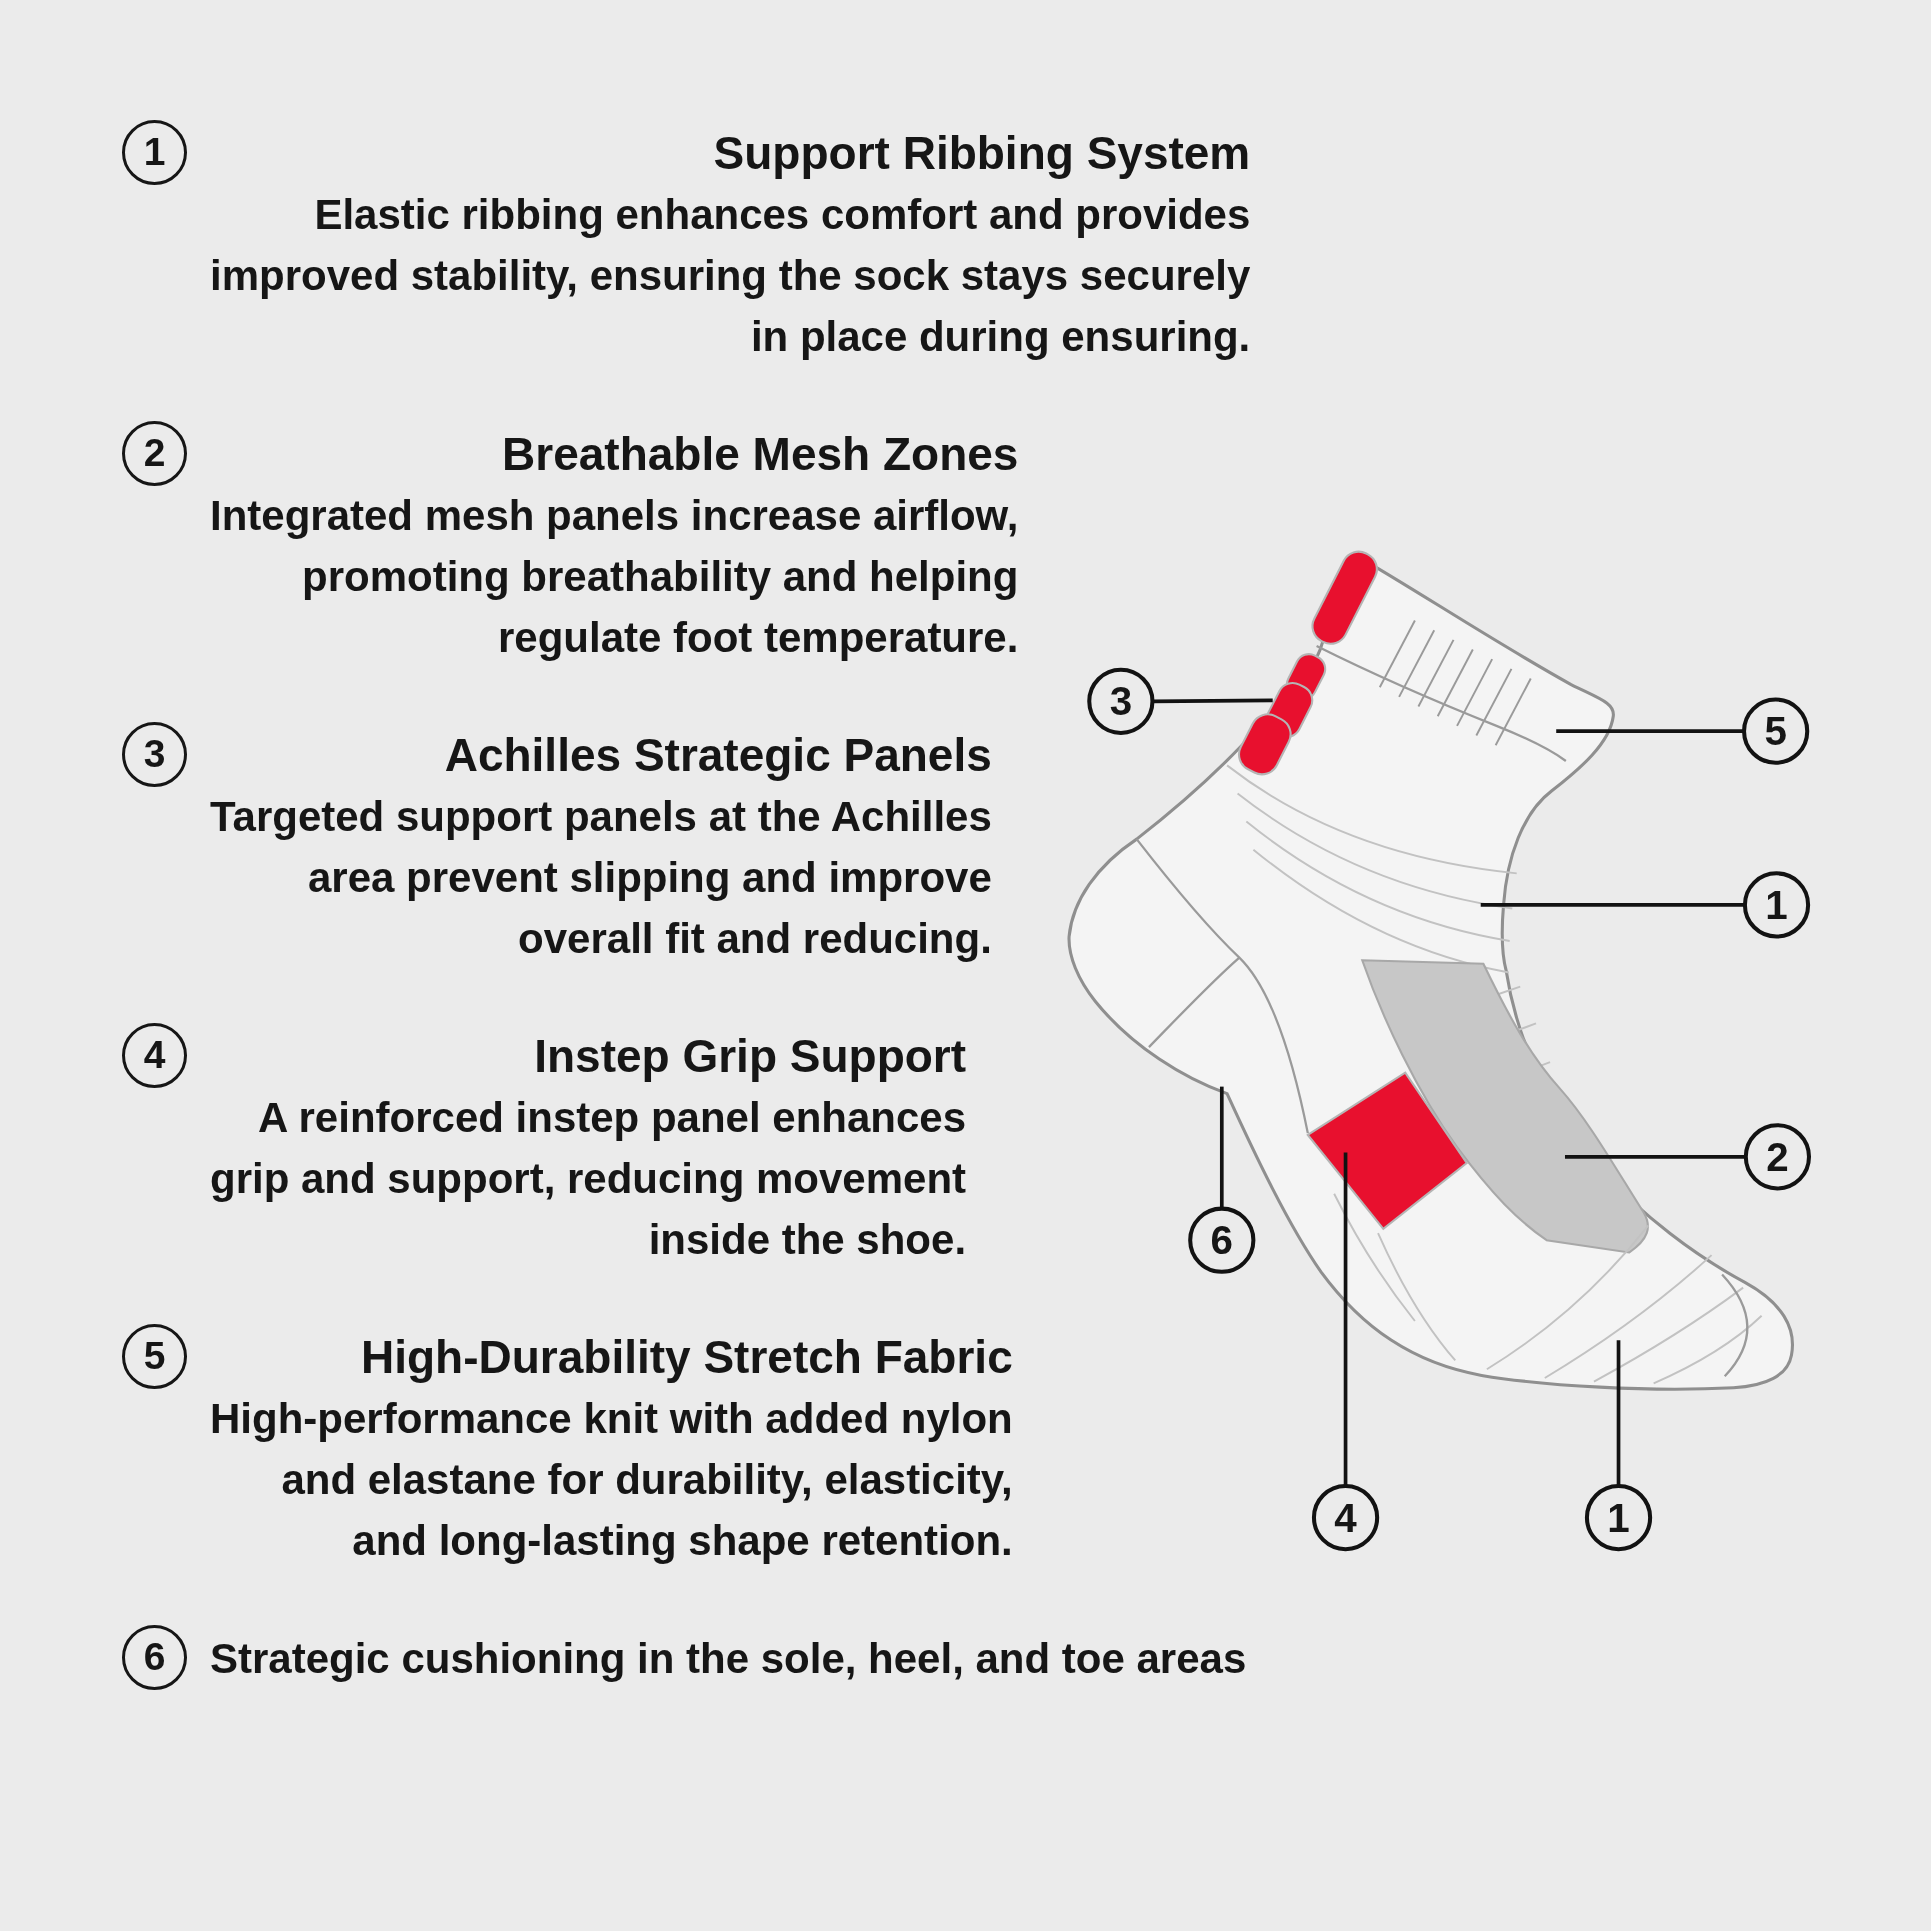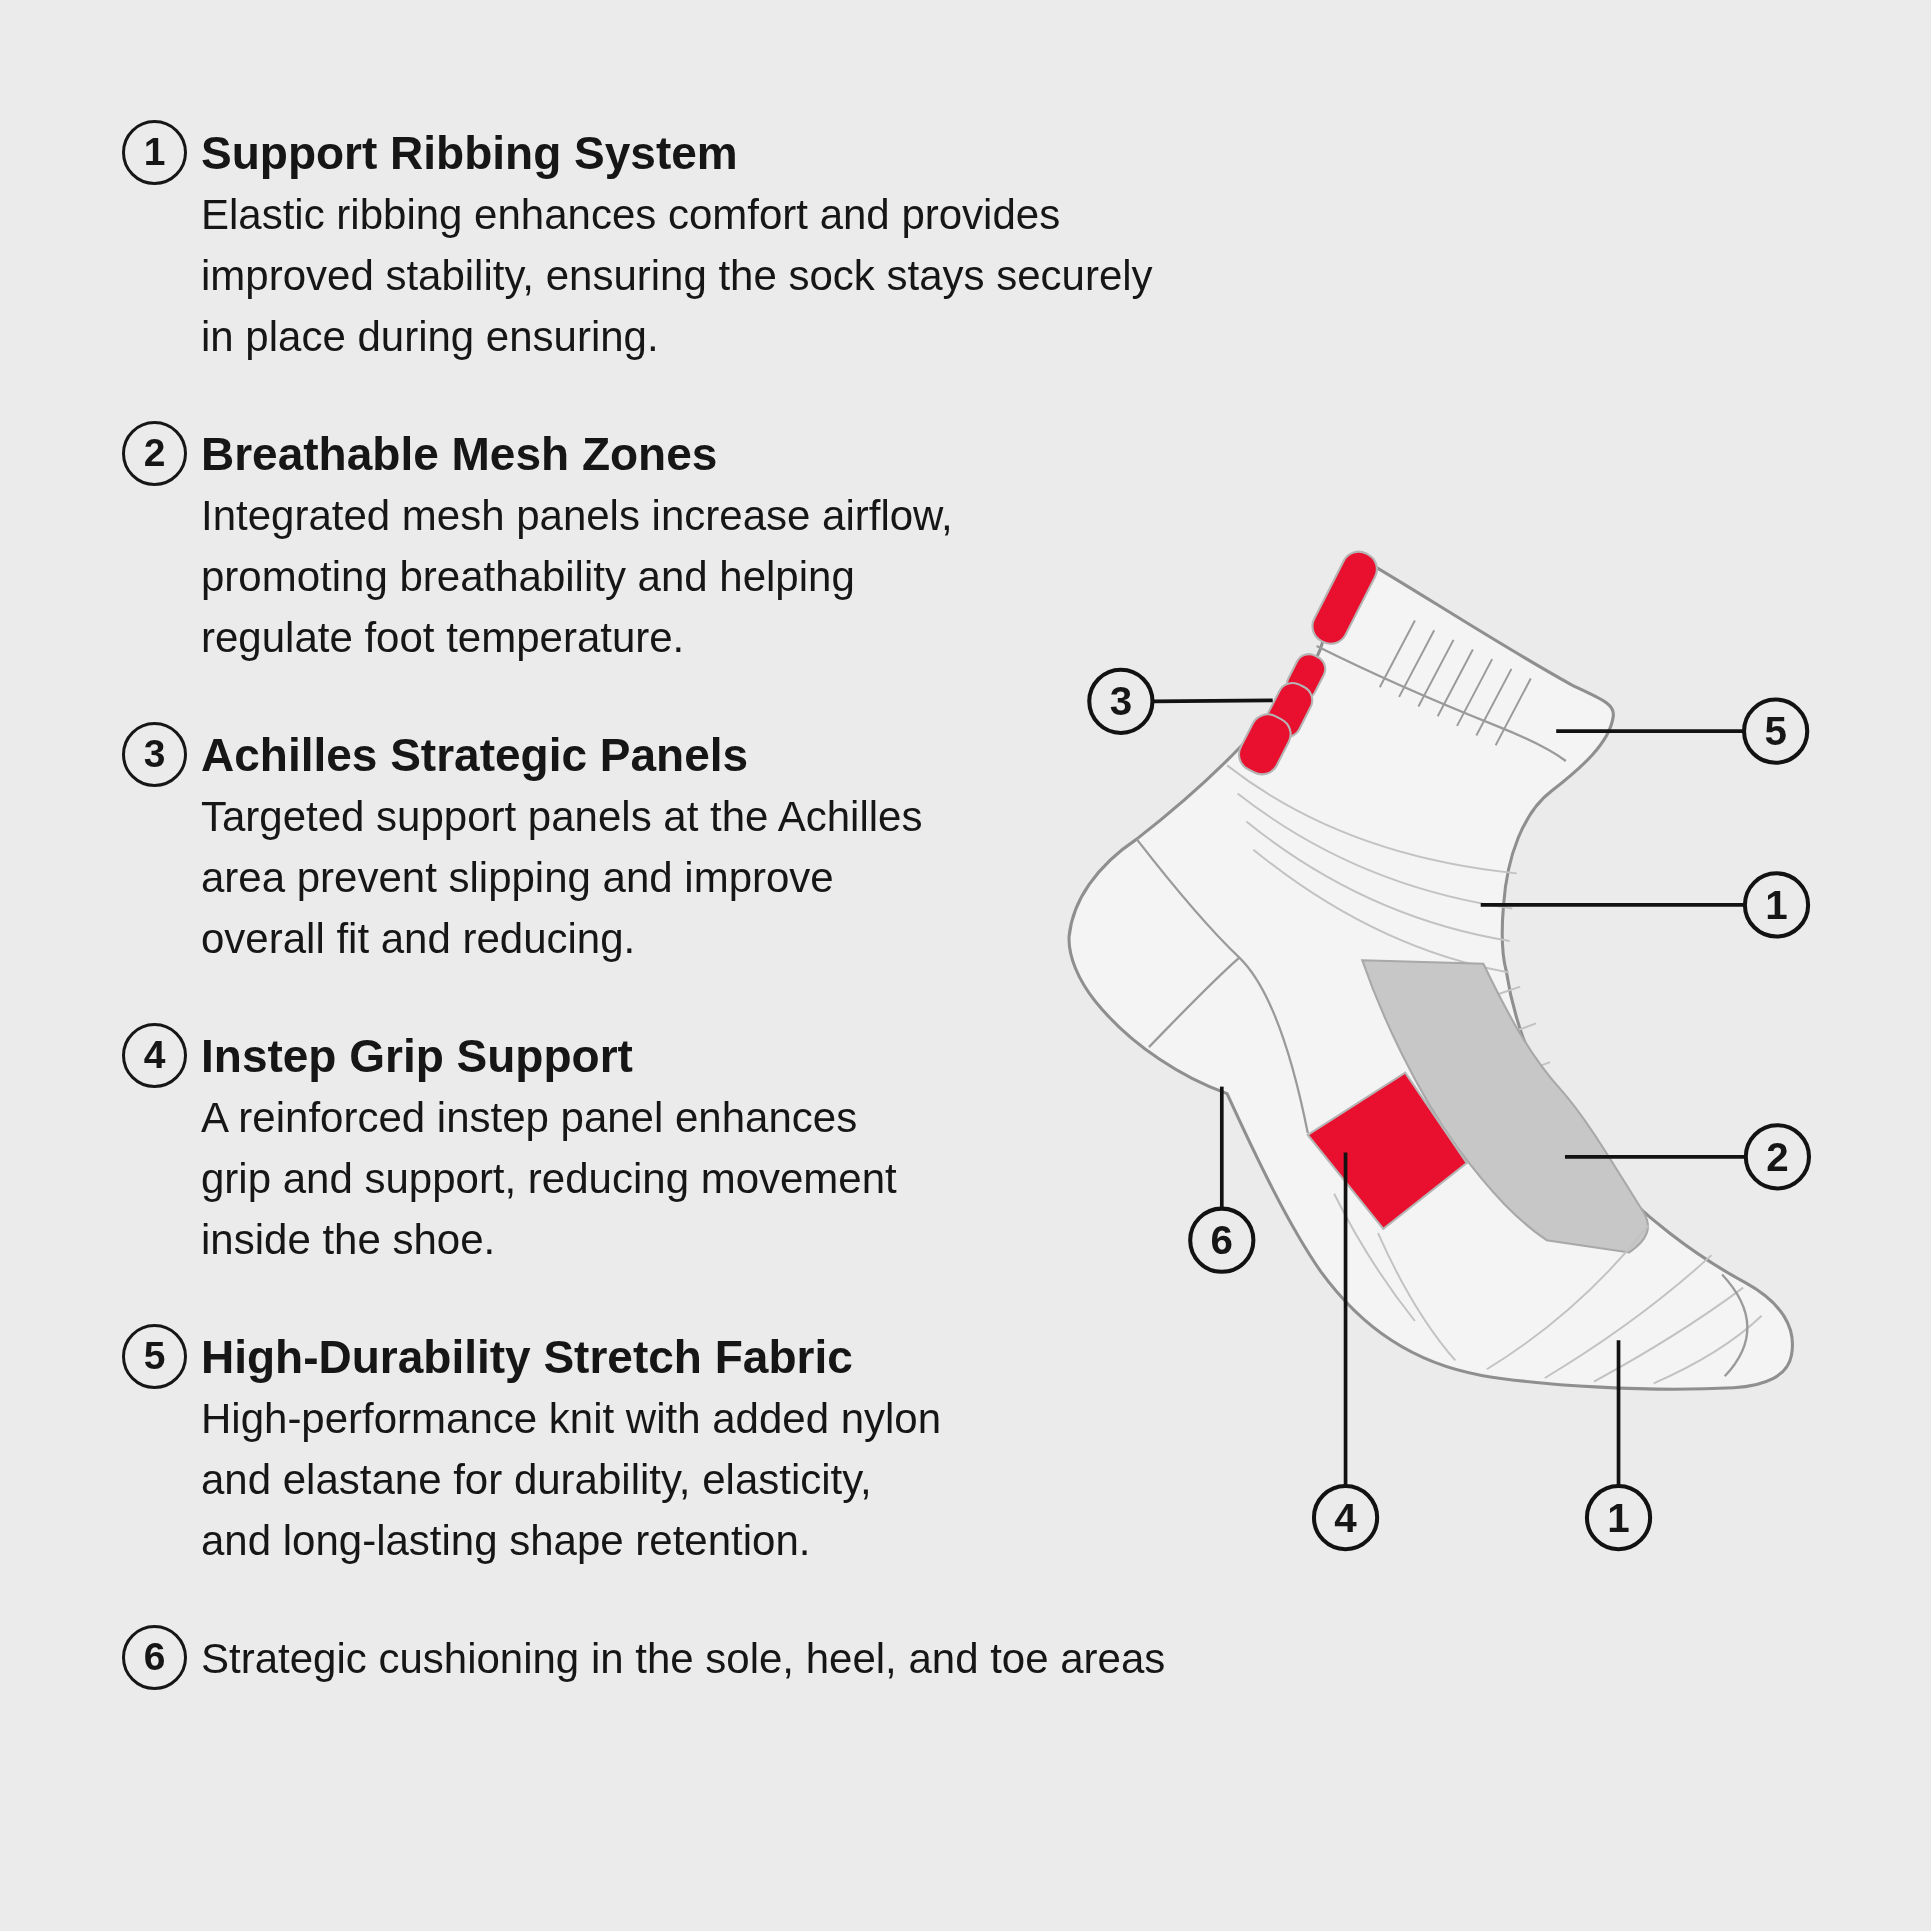--- a/index.html
+++ b/index.html
@@ -10,23 +10,23 @@
     color:var(--text-color,#161616);
     position:relative;overflow:hidden;
   }
   .feature{position:absolute;left:122px;display:flex;}
   .num-circle{
     width:65px;height:65px;box-sizing:border-box;flex:0 0 65px;
     border:3.5px solid var(--text-color,#161616);border-radius:50%;
     font-size:39px;font-weight:700;line-height:58px;text-align:center;
     margin-top:-2.6px;
   }
-  .copy{margin-left:14px;}
+  .copy{margin-left:23px;text-align:right;}
   .f-title{font-size:46px;font-weight:700;line-height:61px;white-space:nowrap;}
-  .f-line{font-size:42px;font-weight:400;line-height:61px;white-space:nowrap;}
+  .f-line{font-size:42px;font-weight:700;line-height:61px;white-space:nowrap;}
   svg{position:absolute;left:0;top:0;}
   .sock-body{fill:var(--sock-fill,#f4f4f4);stroke:var(--sock-outline,#8f8f8f);stroke-width:3.5;}
   .seam{fill:none;stroke:var(--seam-color,#9a9a9a);stroke-width:2.6;}
   .rib{fill:none;stroke:var(--rib-color,#bdbdbd);stroke-width:2.2;}
   .cuffrib{fill:none;stroke:var(--seam-color,#9a9a9a);stroke-width:2.2;}
   .swoosh{fill:var(--mesh-gray,#c7c7c7);stroke:var(--mesh-gray-outline,#a8a8a8);stroke-width:2.4;}
   .redshape{fill:var(--accent-red,#e8102e);stroke:#b5b5b5;stroke-width:2.4;}
   .leader{stroke:var(--line-color,#121212);stroke-width:4.2;fill:none;}
   .callout-circle{fill:var(--background,#ebebeb);stroke:var(--line-color,#121212);stroke-width:4.6;}
   .callout-num{font-family:"Liberation Sans",sans-serif;font-size:46px;font-weight:700;

